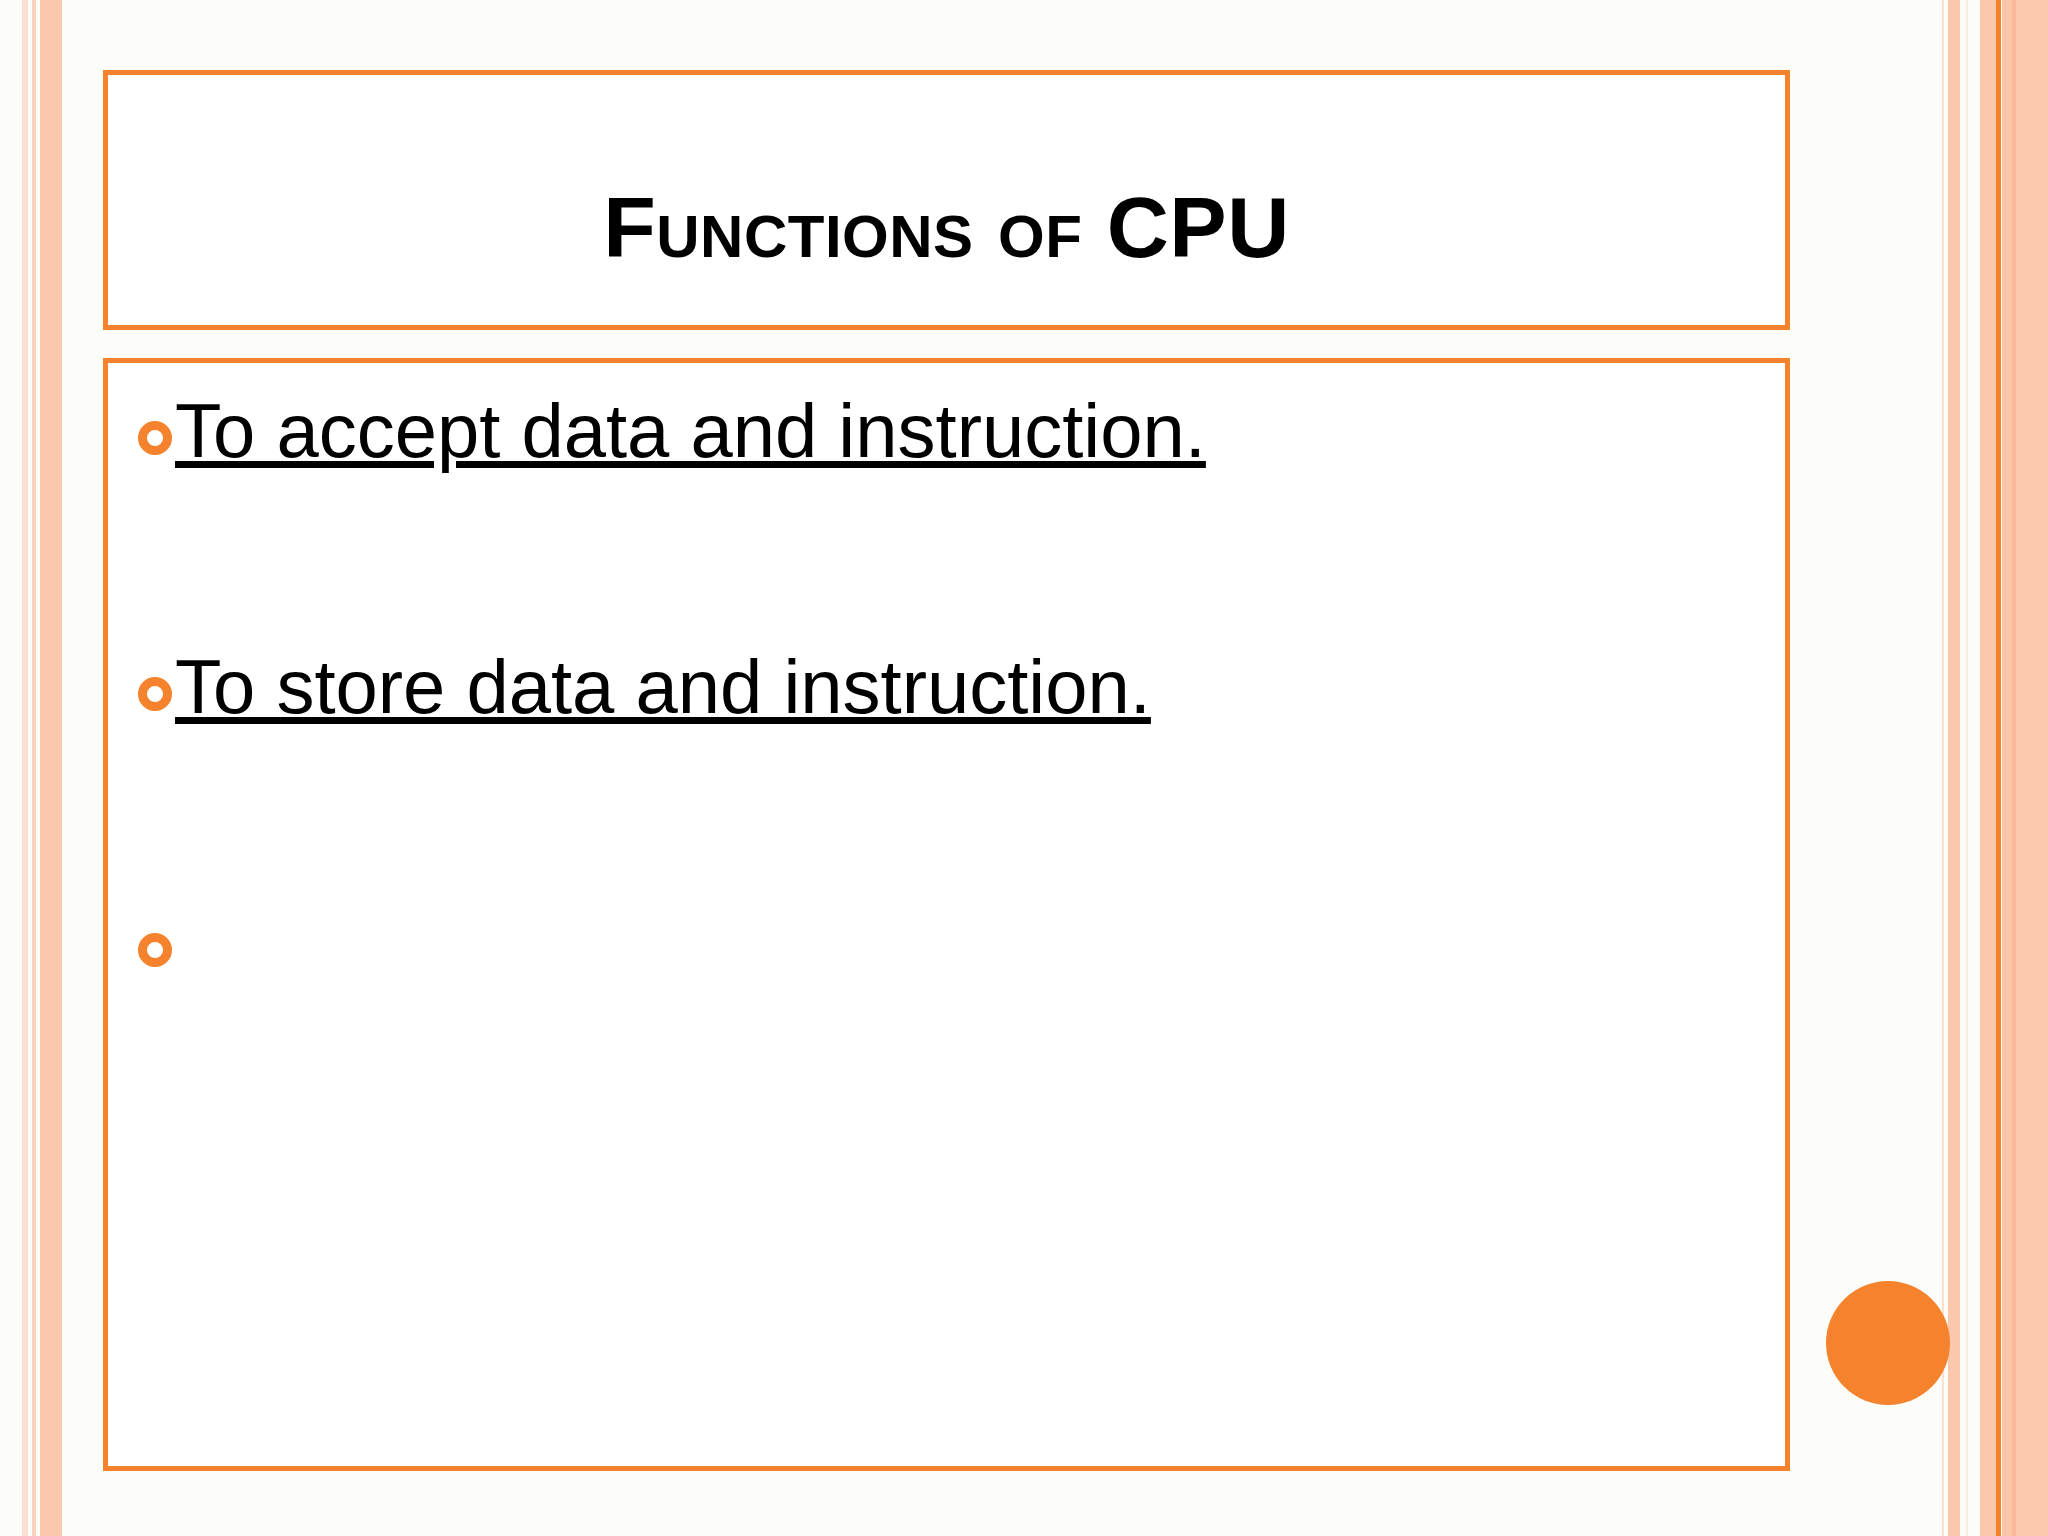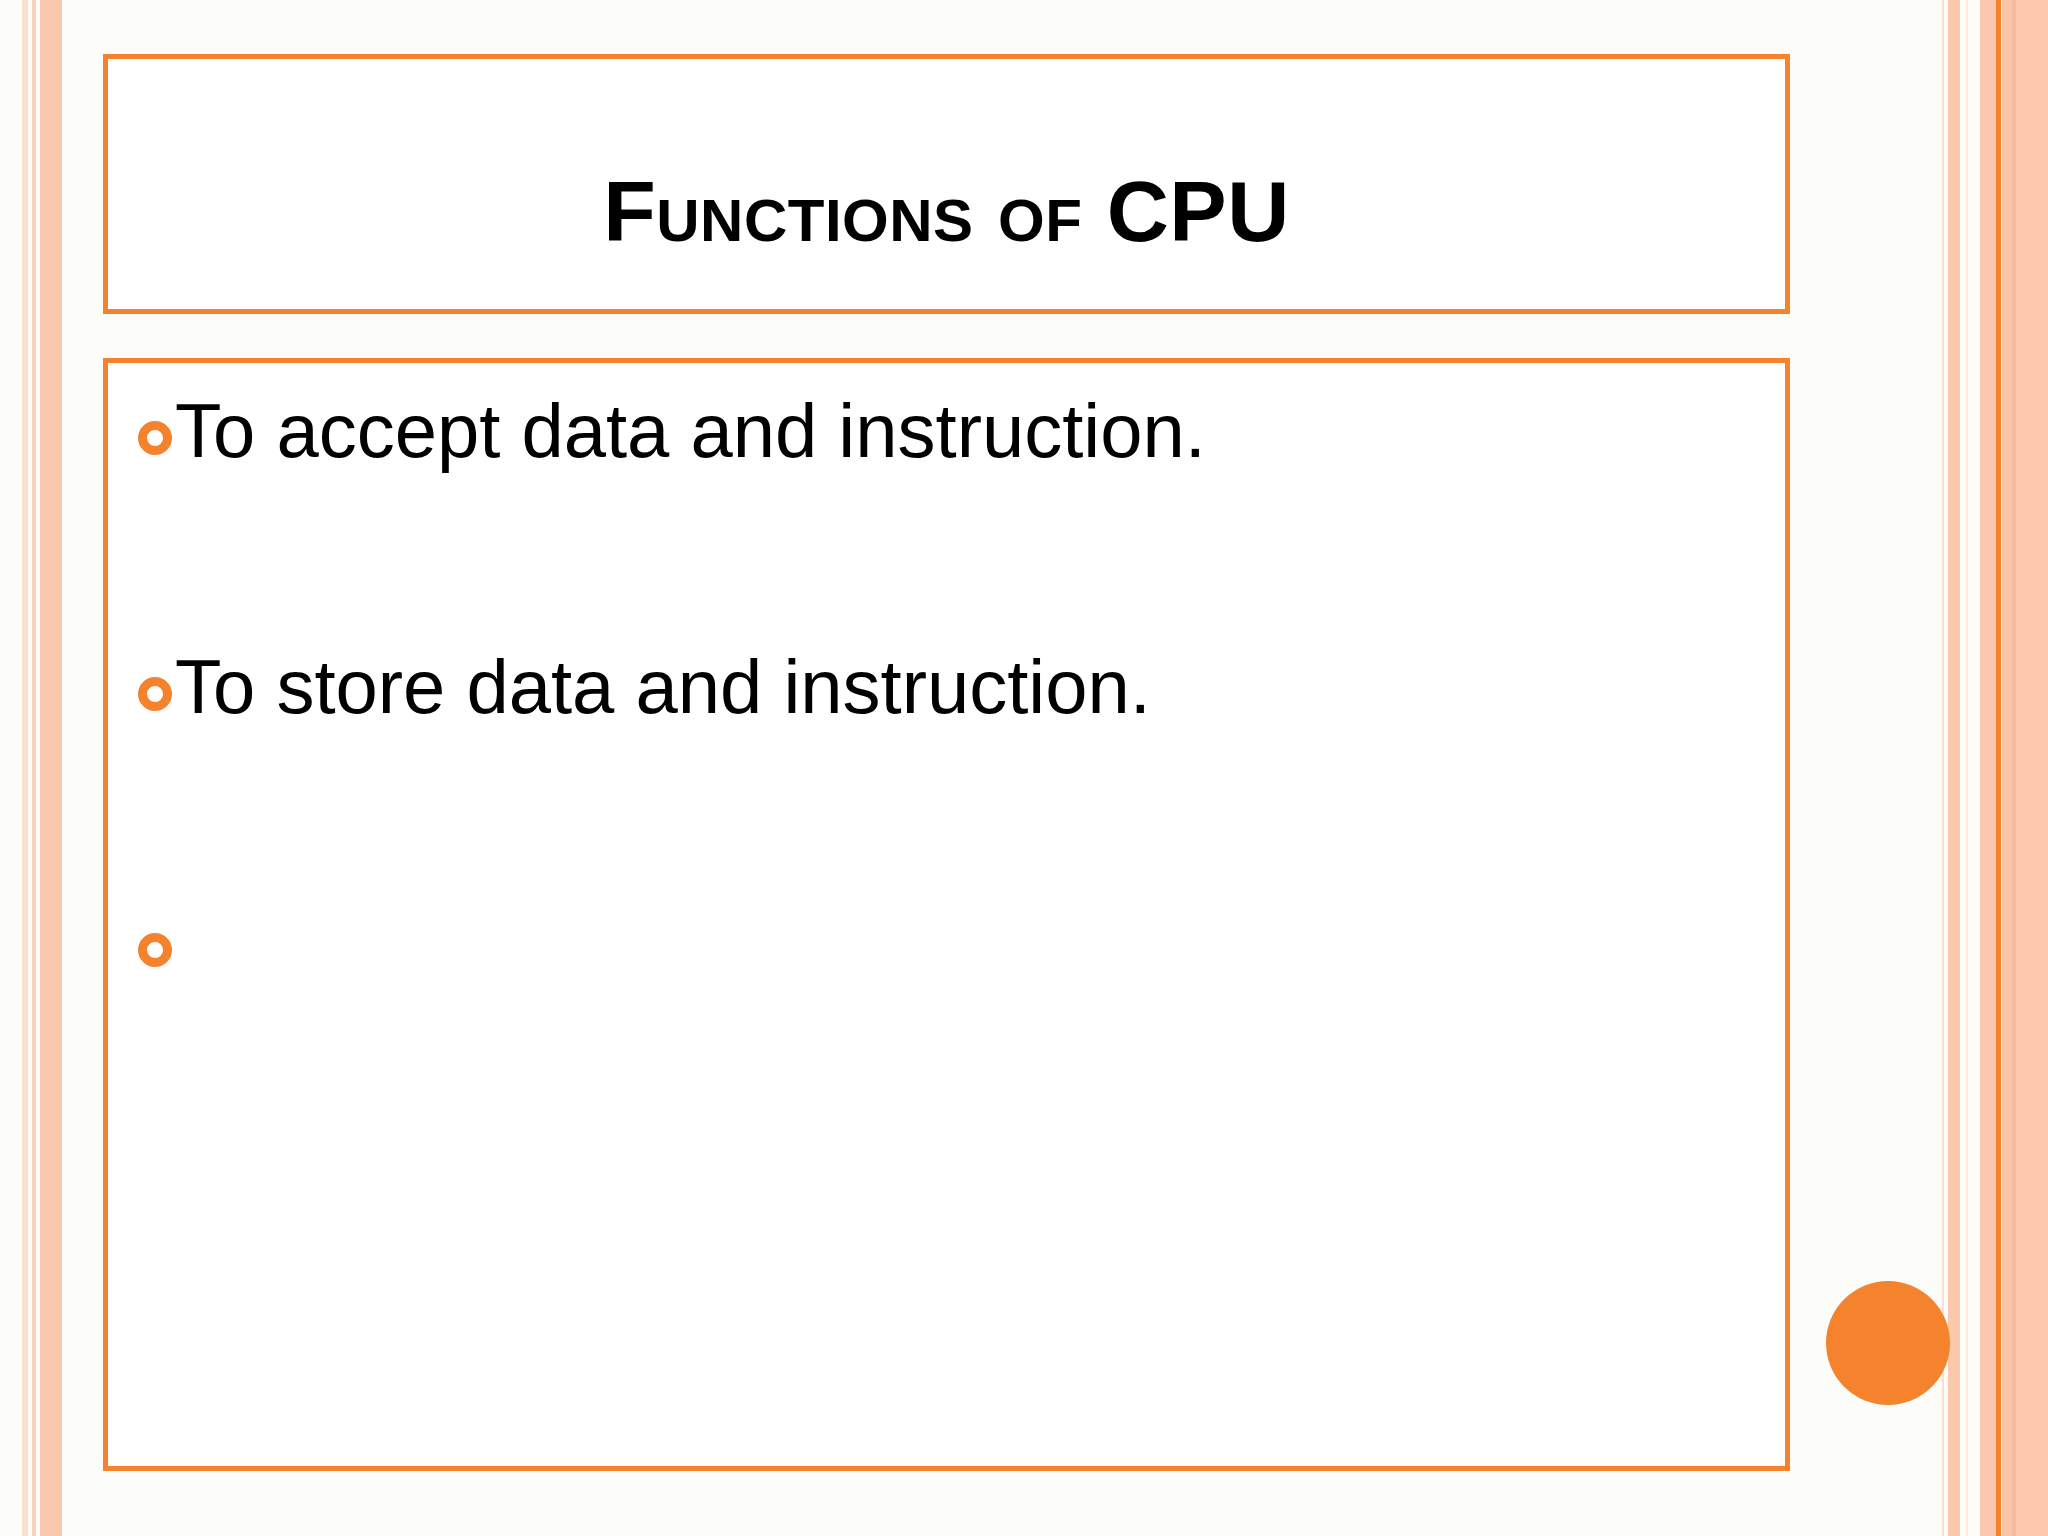--- a/index.html
+++ b/index.html
@@ -41,21 +41,21 @@
   .s-r4 { left: 1980px; width: 18px; background: #fbc8ad; }
   .s-r5 { left: 1996px; width: 5px;  background: #f5822c; }
   .s-r6 { left: 2002px; width: 10px; background: #fbc5a8; }
   .s-r7 { left: 2012px; width: 4px;  background: #f7b99a; }
   .s-r8 { left: 2016px; width: 32px; background: #fcc9ae; }
 
   
   .title-box {
     position: absolute;
     left: 103px;
-    top: 54px;
+    top: 70px;
     width: 1687px;
     height: 260px;
     border: 5px solid #f5822c;
     box-sizing: border-box;
     background: #ffffff;
     display: flex;
     align-items: center;
     justify-content: center;
   }
   .title-text {
@@ -106,20 +106,21 @@
     margin-top: 30px;
     margin-right: 3px;
   }
 
   .bullet-text {
     font-family: "Liberation Sans", sans-serif;
     font-size: 76px;
     color: #000000;
     line-height: 1.05;
     white-space: nowrap;
+    text-decoration: underline;
   }
 
   
   .corner-dot {
     position: absolute;
     left: 1826px;
     top: 1281px;
     width: 124px;
     height: 124px;
     border-radius: 50%;

